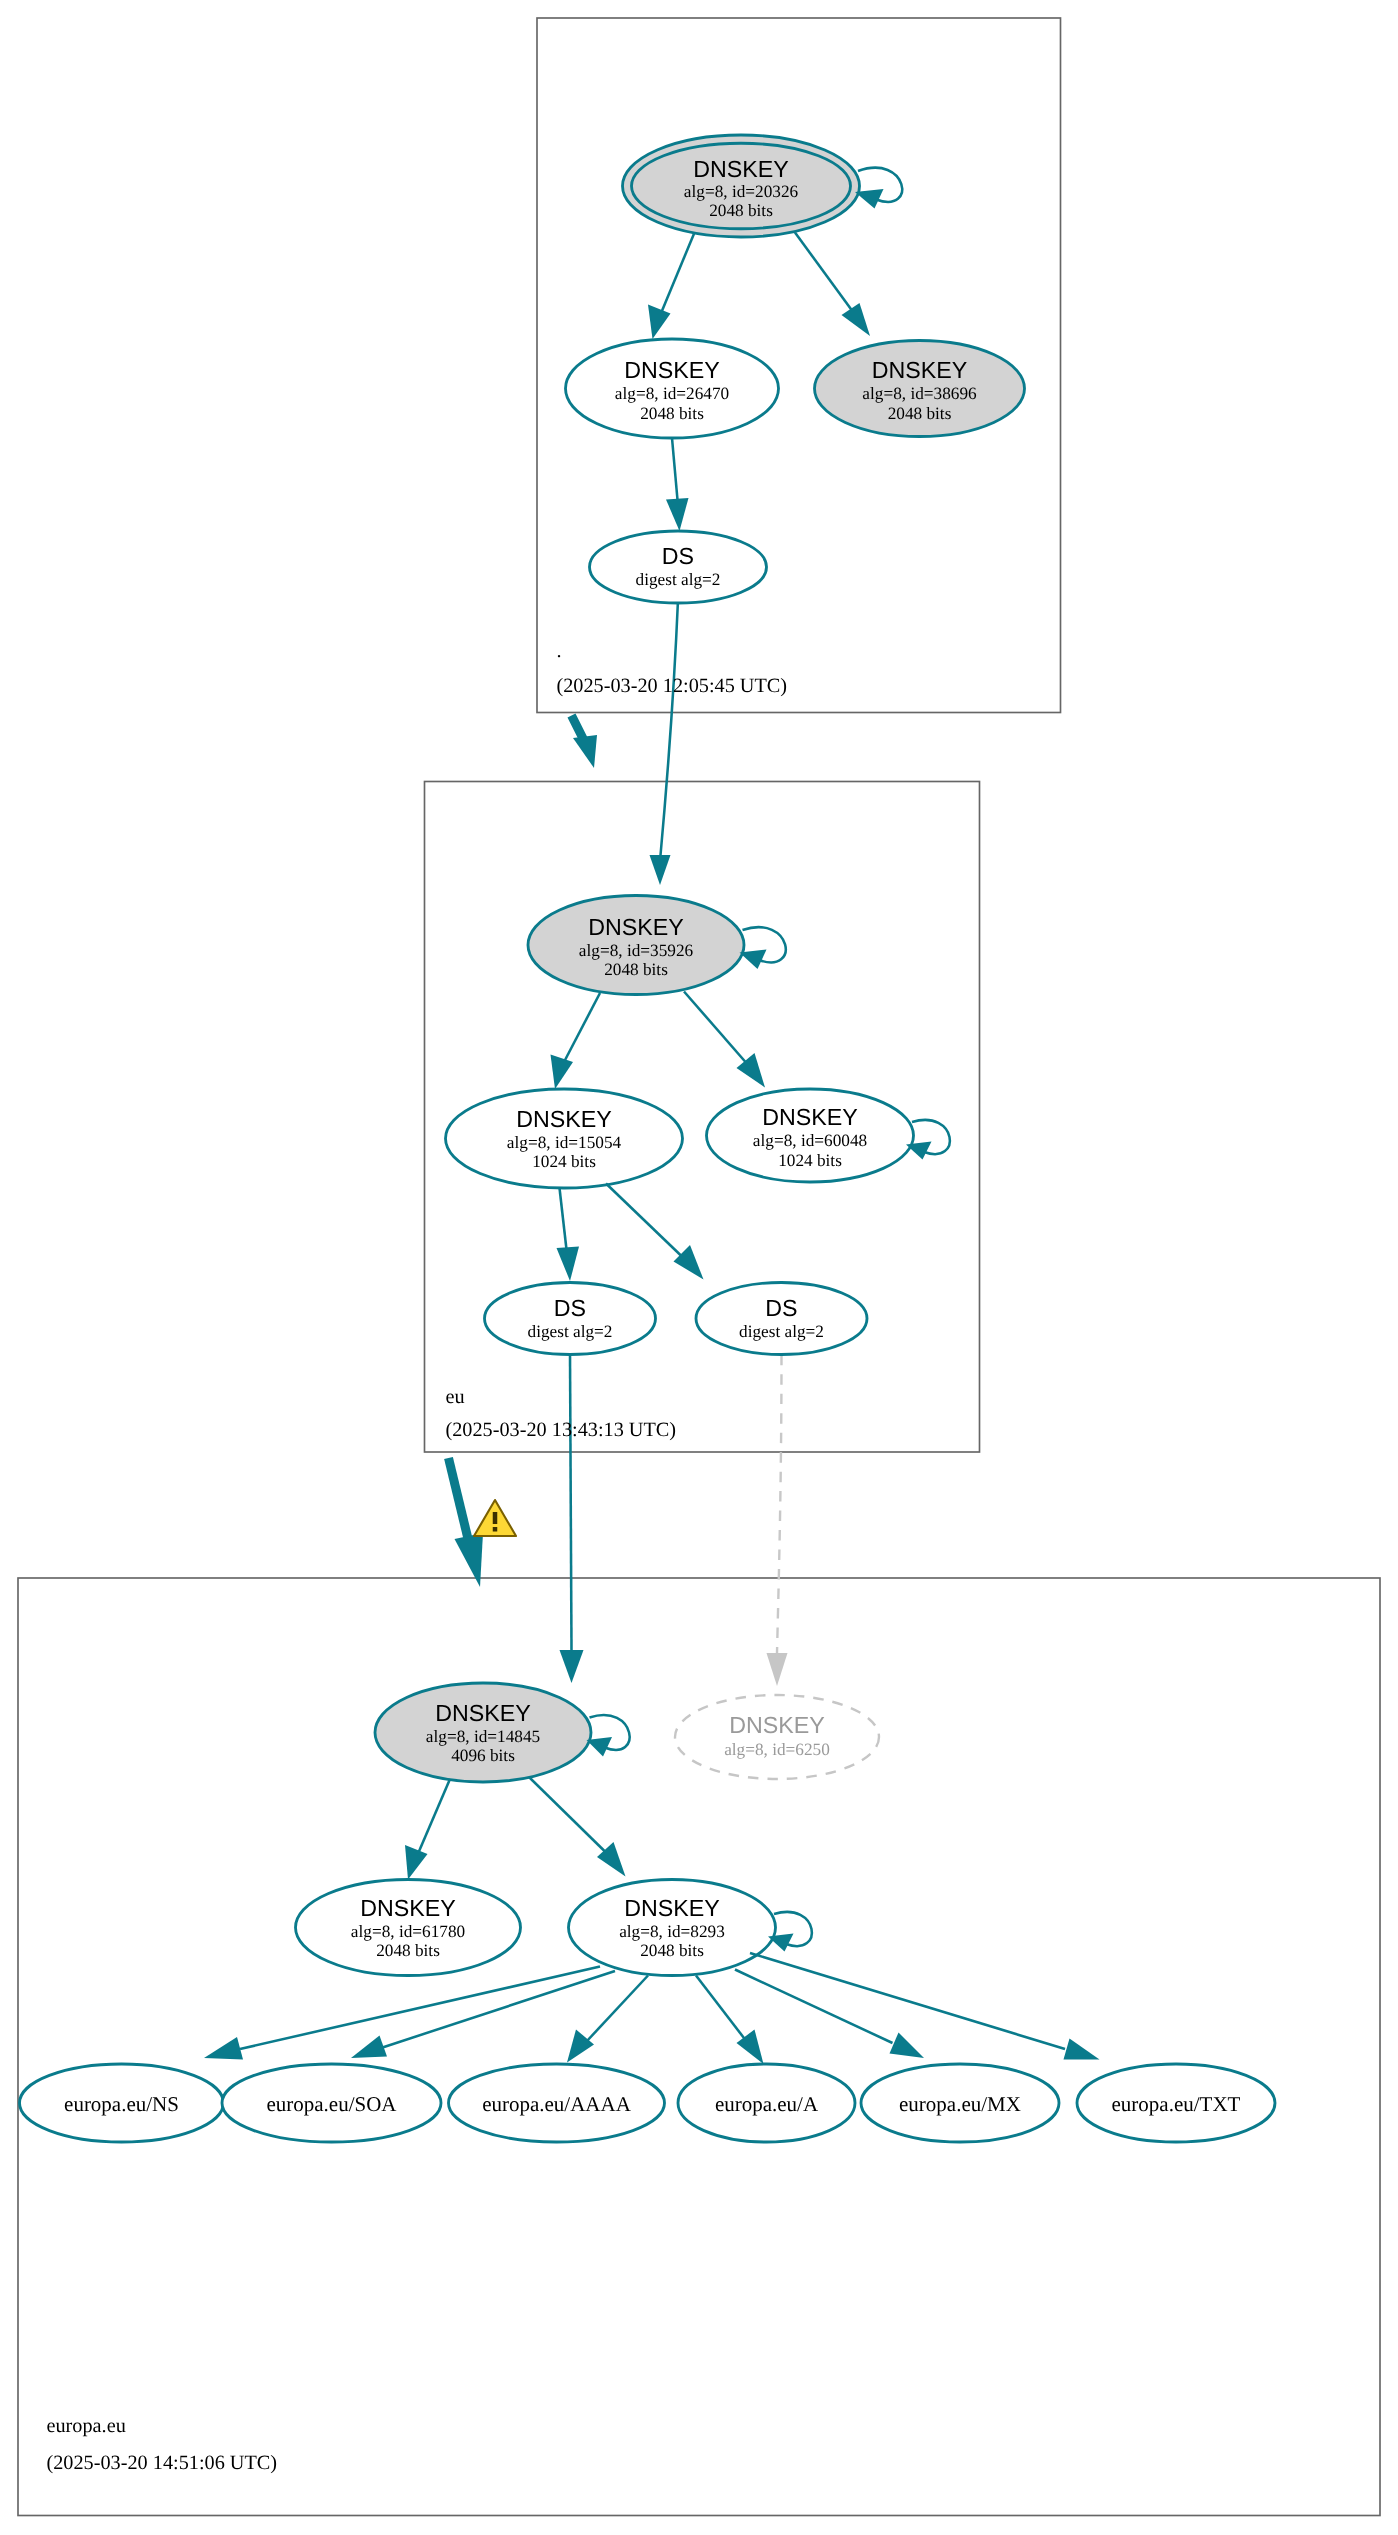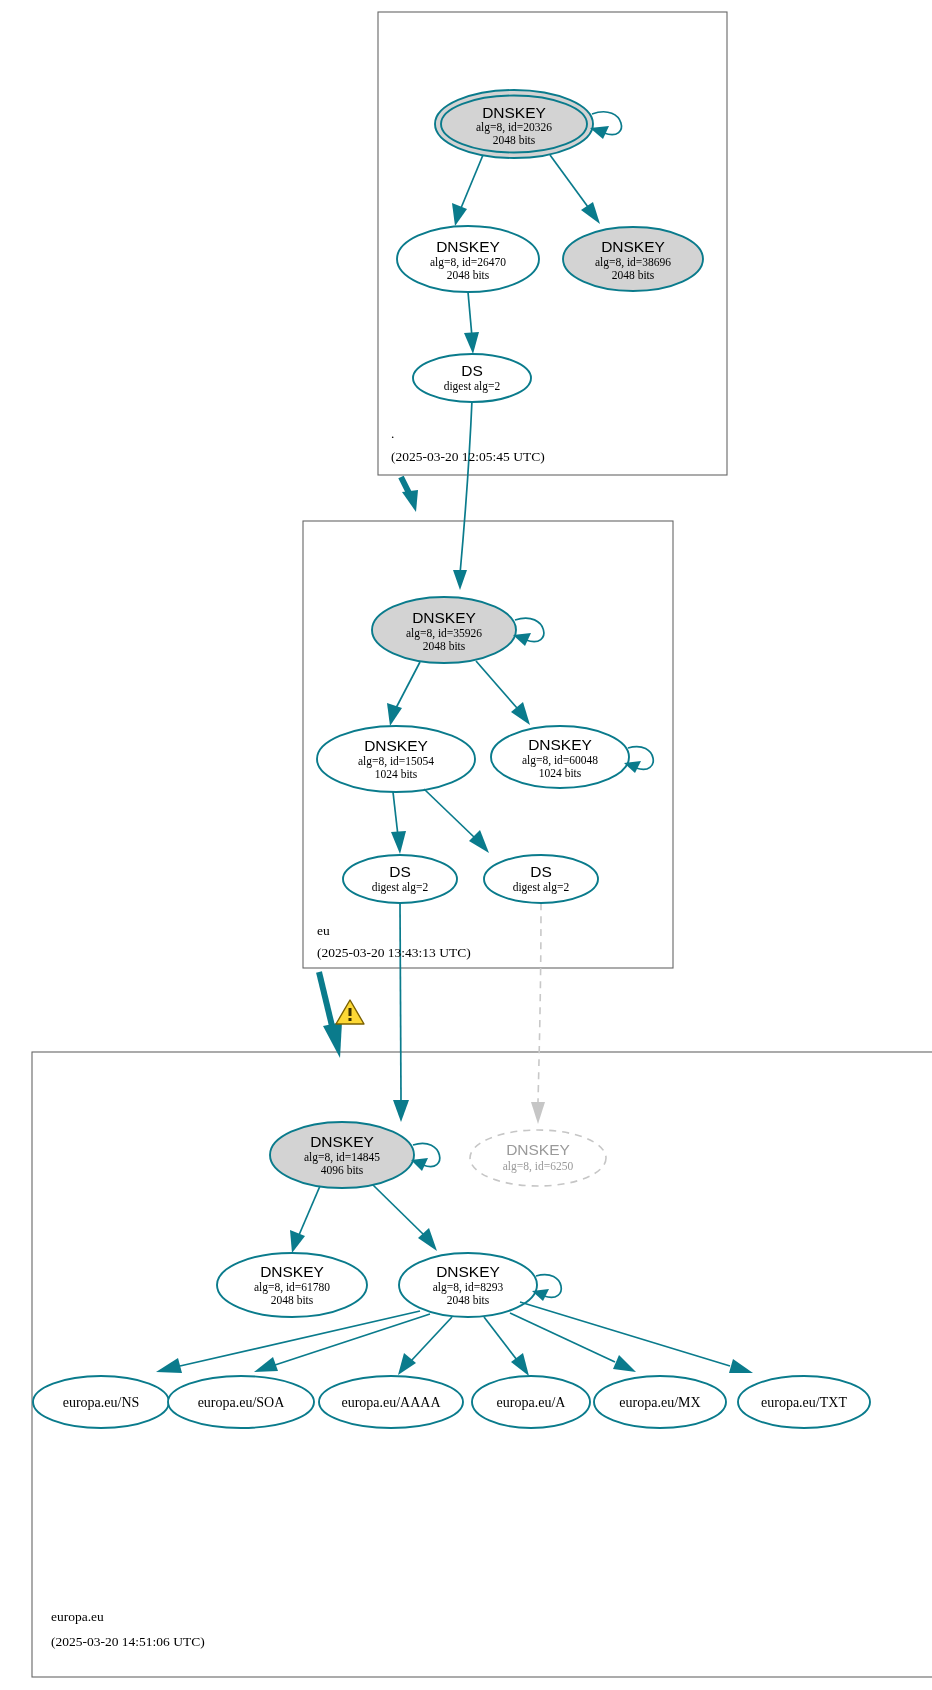--- a/index.html
+++ b/index.html
@@ -1,17 +1,17 @@
 <!DOCTYPE html>
 <html><head>
 <meta charset="utf-8">
 <style>
   html,body{margin:0;padding:0;background:#ffffff;}
   body{width:932px;height:1690px;position:relative;font-family:"Liberation Sans",sans-serif;overflow:hidden;}
-  #stage{position:absolute;left:0;top:0;width:816px;height:1690px;margin-left:20px;}
+  #stage{position:absolute;left:0;top:0;width:816px;height:1690px;}
   svg#graph{position:absolute;left:0;top:0;width:932px;height:1690px;}
 
   .zone-box{fill:#ffffff;stroke:#666666;stroke-width:1.1;}
   .edge{fill:none;stroke:#0a7b8c;stroke-width:1.7;}
   .edge-thick{fill:none;stroke:#0a7b8c;stroke-width:6;}
   .edge-dashed{fill:none;stroke:#c8c8c8;stroke-width:1.6;stroke-dasharray:7,6;}
   .node-ell{stroke:#0a7b8c;stroke-width:1.9;}
   .fill-gray{fill:#d3d3d3;}
   .fill-white{fill:#ffffff;}
   .node-ell-dashed{fill:#ffffff;stroke:#c6c6c6;stroke-width:1.6;stroke-dasharray:7,6;}

